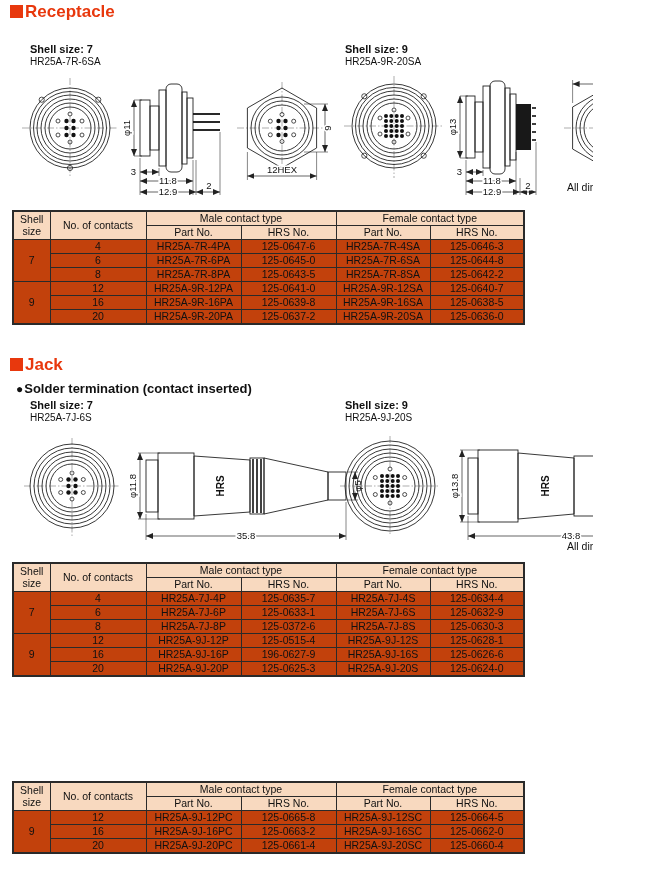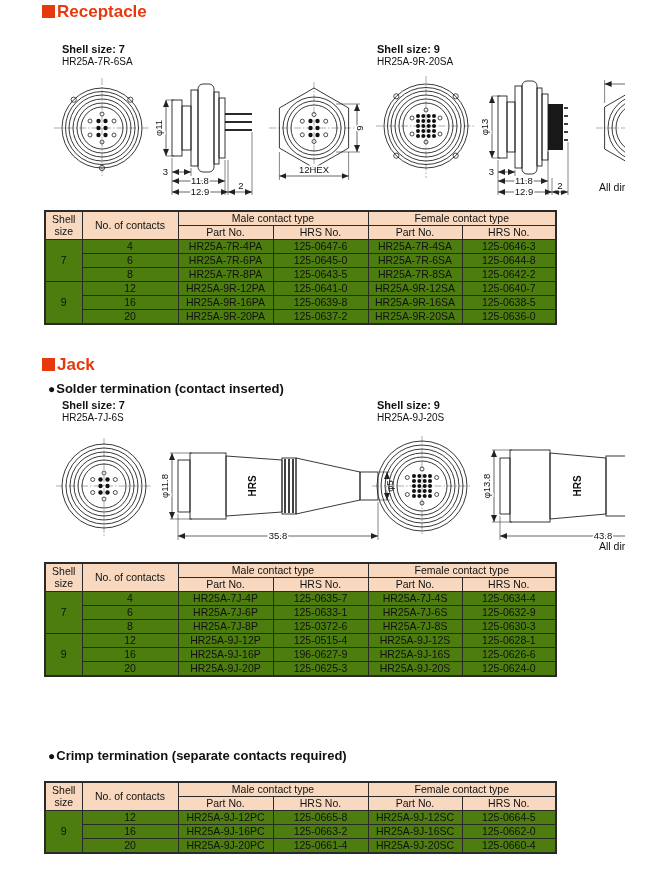--- a/index.html
+++ b/index.html
@@ -1,27 +1,27 @@
 <!DOCTYPE html>
 <html><head>
 <meta charset="utf-8">
 <style>
   html,body{margin:0;padding:0;background:#fff;}
   .page{position:relative;width:593px;height:870px;background:#fff;overflow:hidden;
-        font-family:"Liberation Sans",sans-serif;color:#111;margin-left:32px;}
+        font-family:"Liberation Sans",sans-serif;color:#111;}
   .abs{position:absolute;}
   .sec-title{display:flex;align-items:center;font-size:17px;font-weight:bold;color:#e8380d;line-height:1;}
   .red-sq{width:13px;height:13px;background:#e8380d;display:inline-block;margin-right:2px;}
   .subsec{font-size:13px;font-weight:bold;color:#111;line-height:1;}
   .subsec .blt{font-size:12px;margin-right:1px;}
   .variant .sl{font-size:11px;font-weight:bold;line-height:1.2;}
   .variant .pn{font-size:10px;line-height:1.25;}
   .dims-note{font-size:10.5px;font-weight:normal;text-align:right;width:200px;z-index:5;}
   table{border-collapse:collapse;table-layout:fixed;width:511px;font-size:10.5px;
-        border:2px solid #2a2a2a;background:#4d7c0f;}
+        border:2px solid #2a2a2a;background:#c2410c;}
   th,td{border:1px solid #2a2a2a;text-align:center;padding:0;height:13px;
         line-height:1.05;white-space:nowrap;overflow:hidden;font-weight:normal;}
   th{background:#f8d9bf;}
   td.shellcell{white-space:normal;}
   th.wrap{white-space:normal;}
   svg{position:absolute;overflow:visible;}
   .oln{fill:none;stroke:#222;stroke-width:.9;}
   .cl{stroke:#777;stroke-width:.6;stroke-dasharray:7 2 1.5 2;fill:none;}
   .dimln{stroke:#222;stroke-width:.7;fill:none;}
   .ext{stroke:#222;stroke-width:.55;fill:none;}
@@ -560,23 +560,20 @@
         <tr>
           <td>20</td>
           <td>HR25A-9J-20P</td>
           <td>125-0625-3</td>
           <td>HR25A-9J-20S</td>
           <td>125-0624-0</td>
         </tr>
       </tbody>
     </table>
 
-  <div class="abs subsec" style="left:16px;top:749px;">
-    <span class="blt">●</span><span>Crimp termination (separate contacts required)</span>
-  </div>
 
   <table class="abs" style="left:12px;top:781px;">
       <colgroup>
         <col style="width:37px">
         <col style="width:96px">
         <col style="width:95px">
         <col style="width:95px">
         <col style="width:94px">
         <col style="width:94px">
       </colgroup>

